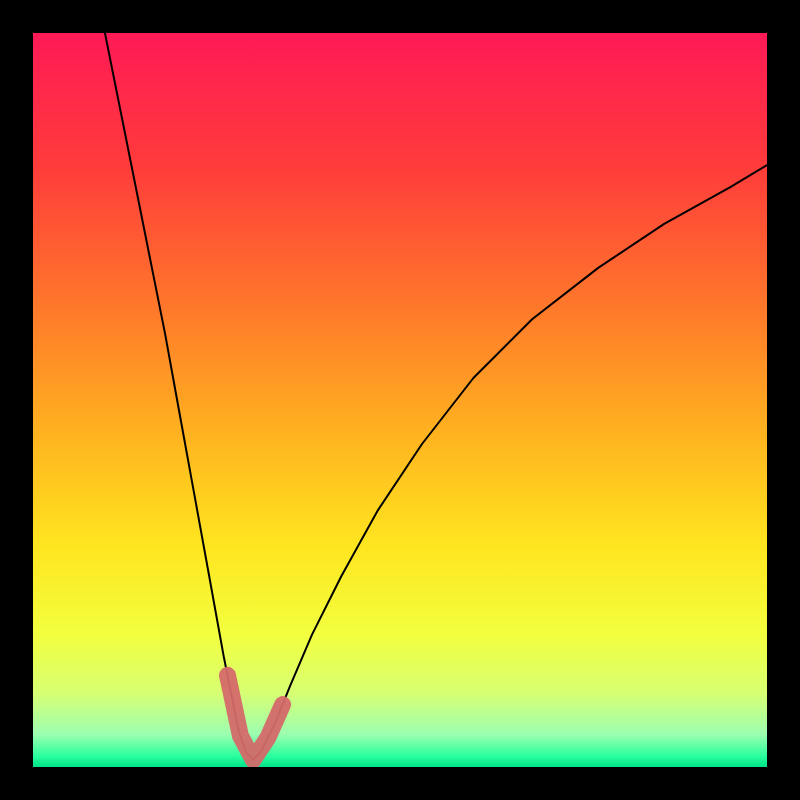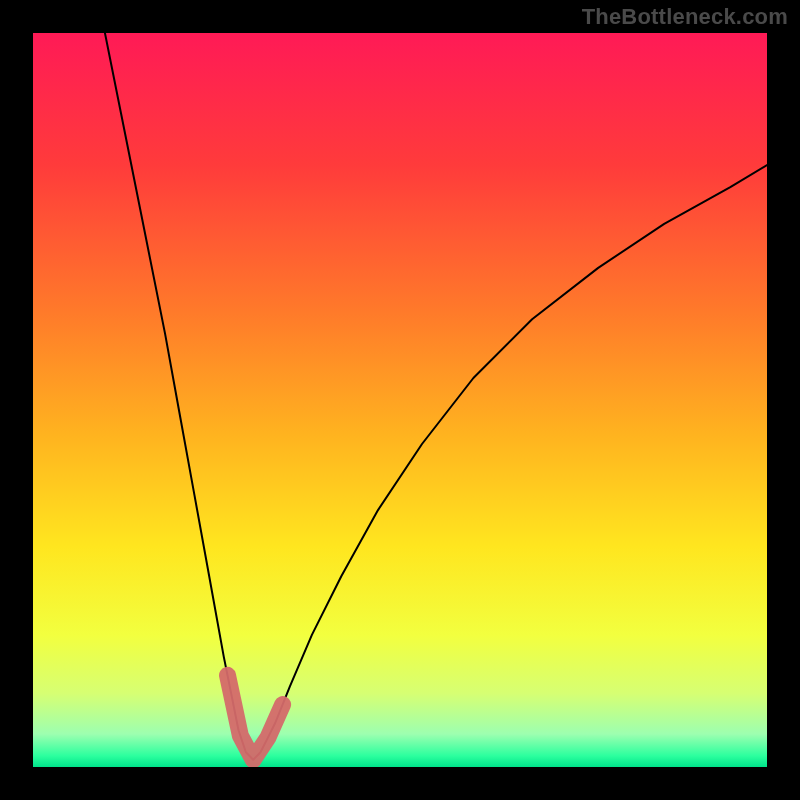--- a/index.html
+++ b/index.html
@@ -35,21 +35,20 @@
     top: 33px;
     width: 734px;
     height: 734px;
     z-index: 2;
   }
 </style>
 </head>
 <body>
 <div class="stage">
 
-  <div class="watermark">TheBottleneck.com</div>
 
   <svg class="plot-bg" viewBox="0 0 734 734" preserveAspectRatio="none">
     <defs>
       <linearGradient id="bgGrad" x1="0" y1="0" x2="0" y2="1">
           <stop offset="0.00%" stop-color="#ff1a56"></stop>
           <stop offset="18.00%" stop-color="#ff3b3b"></stop>
           <stop offset="38.00%" stop-color="#ff7a2a"></stop>
           <stop offset="55.00%" stop-color="#ffb41f"></stop>
           <stop offset="70.00%" stop-color="#ffe61f"></stop>
           <stop offset="82.00%" stop-color="#f2ff3f"></stop>

